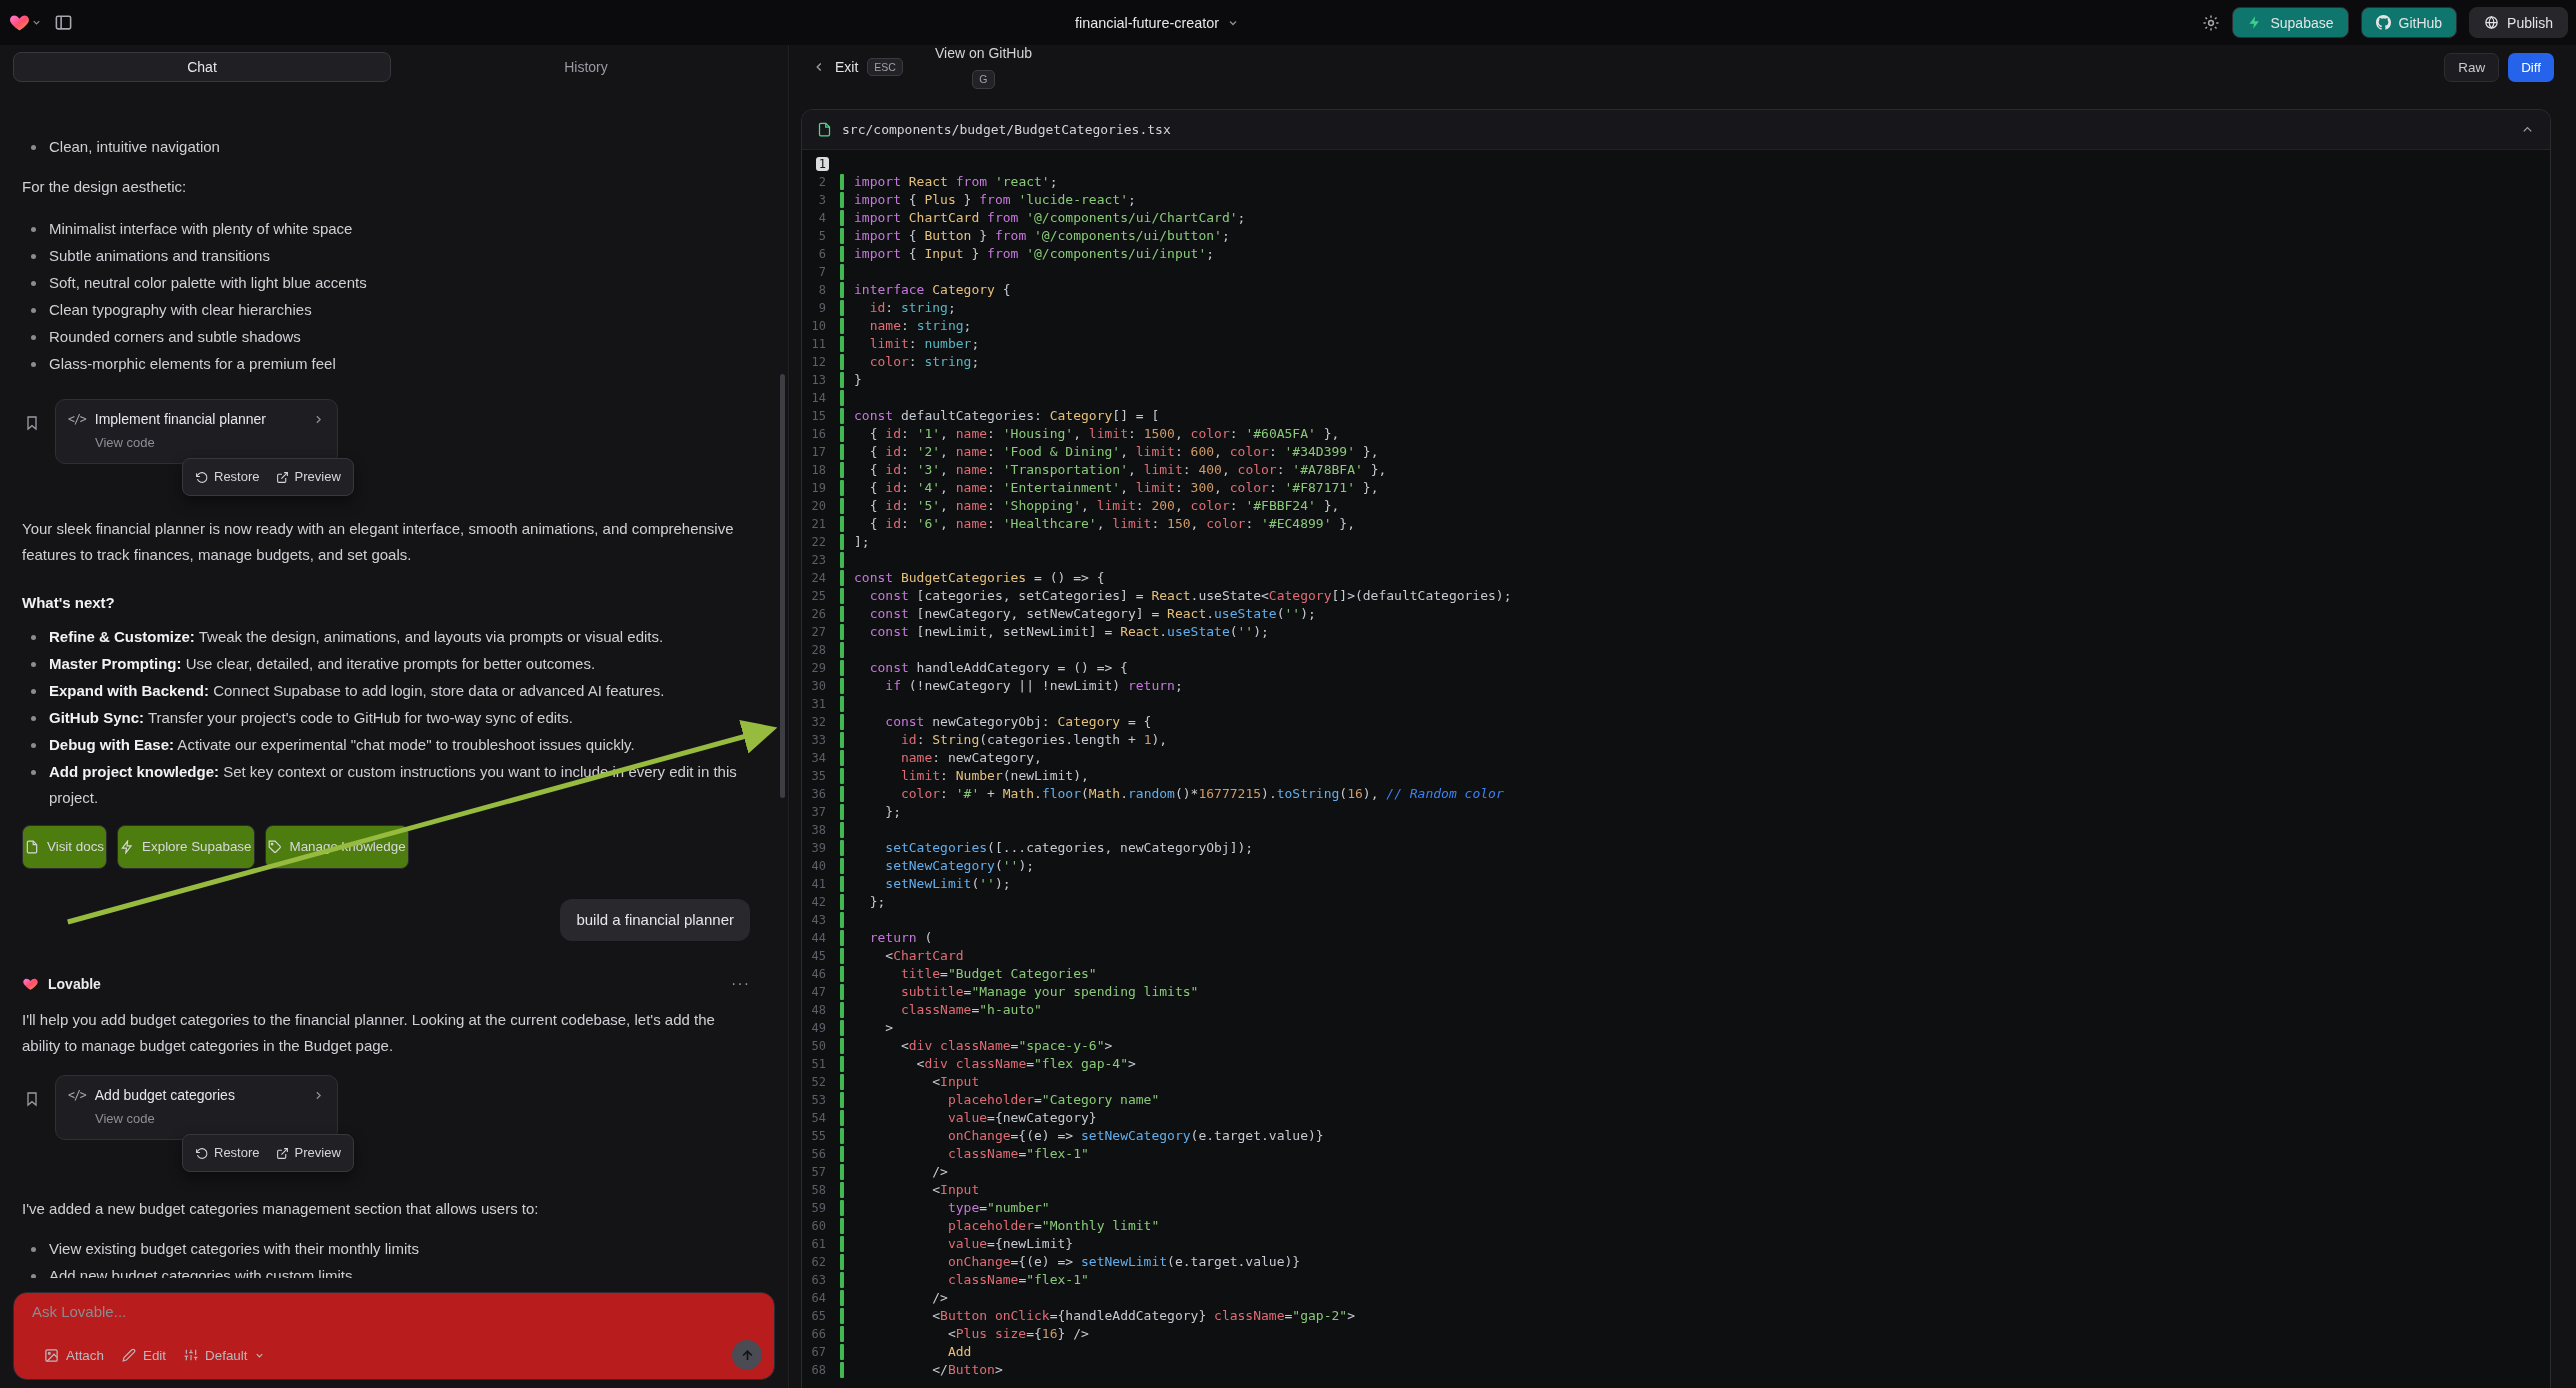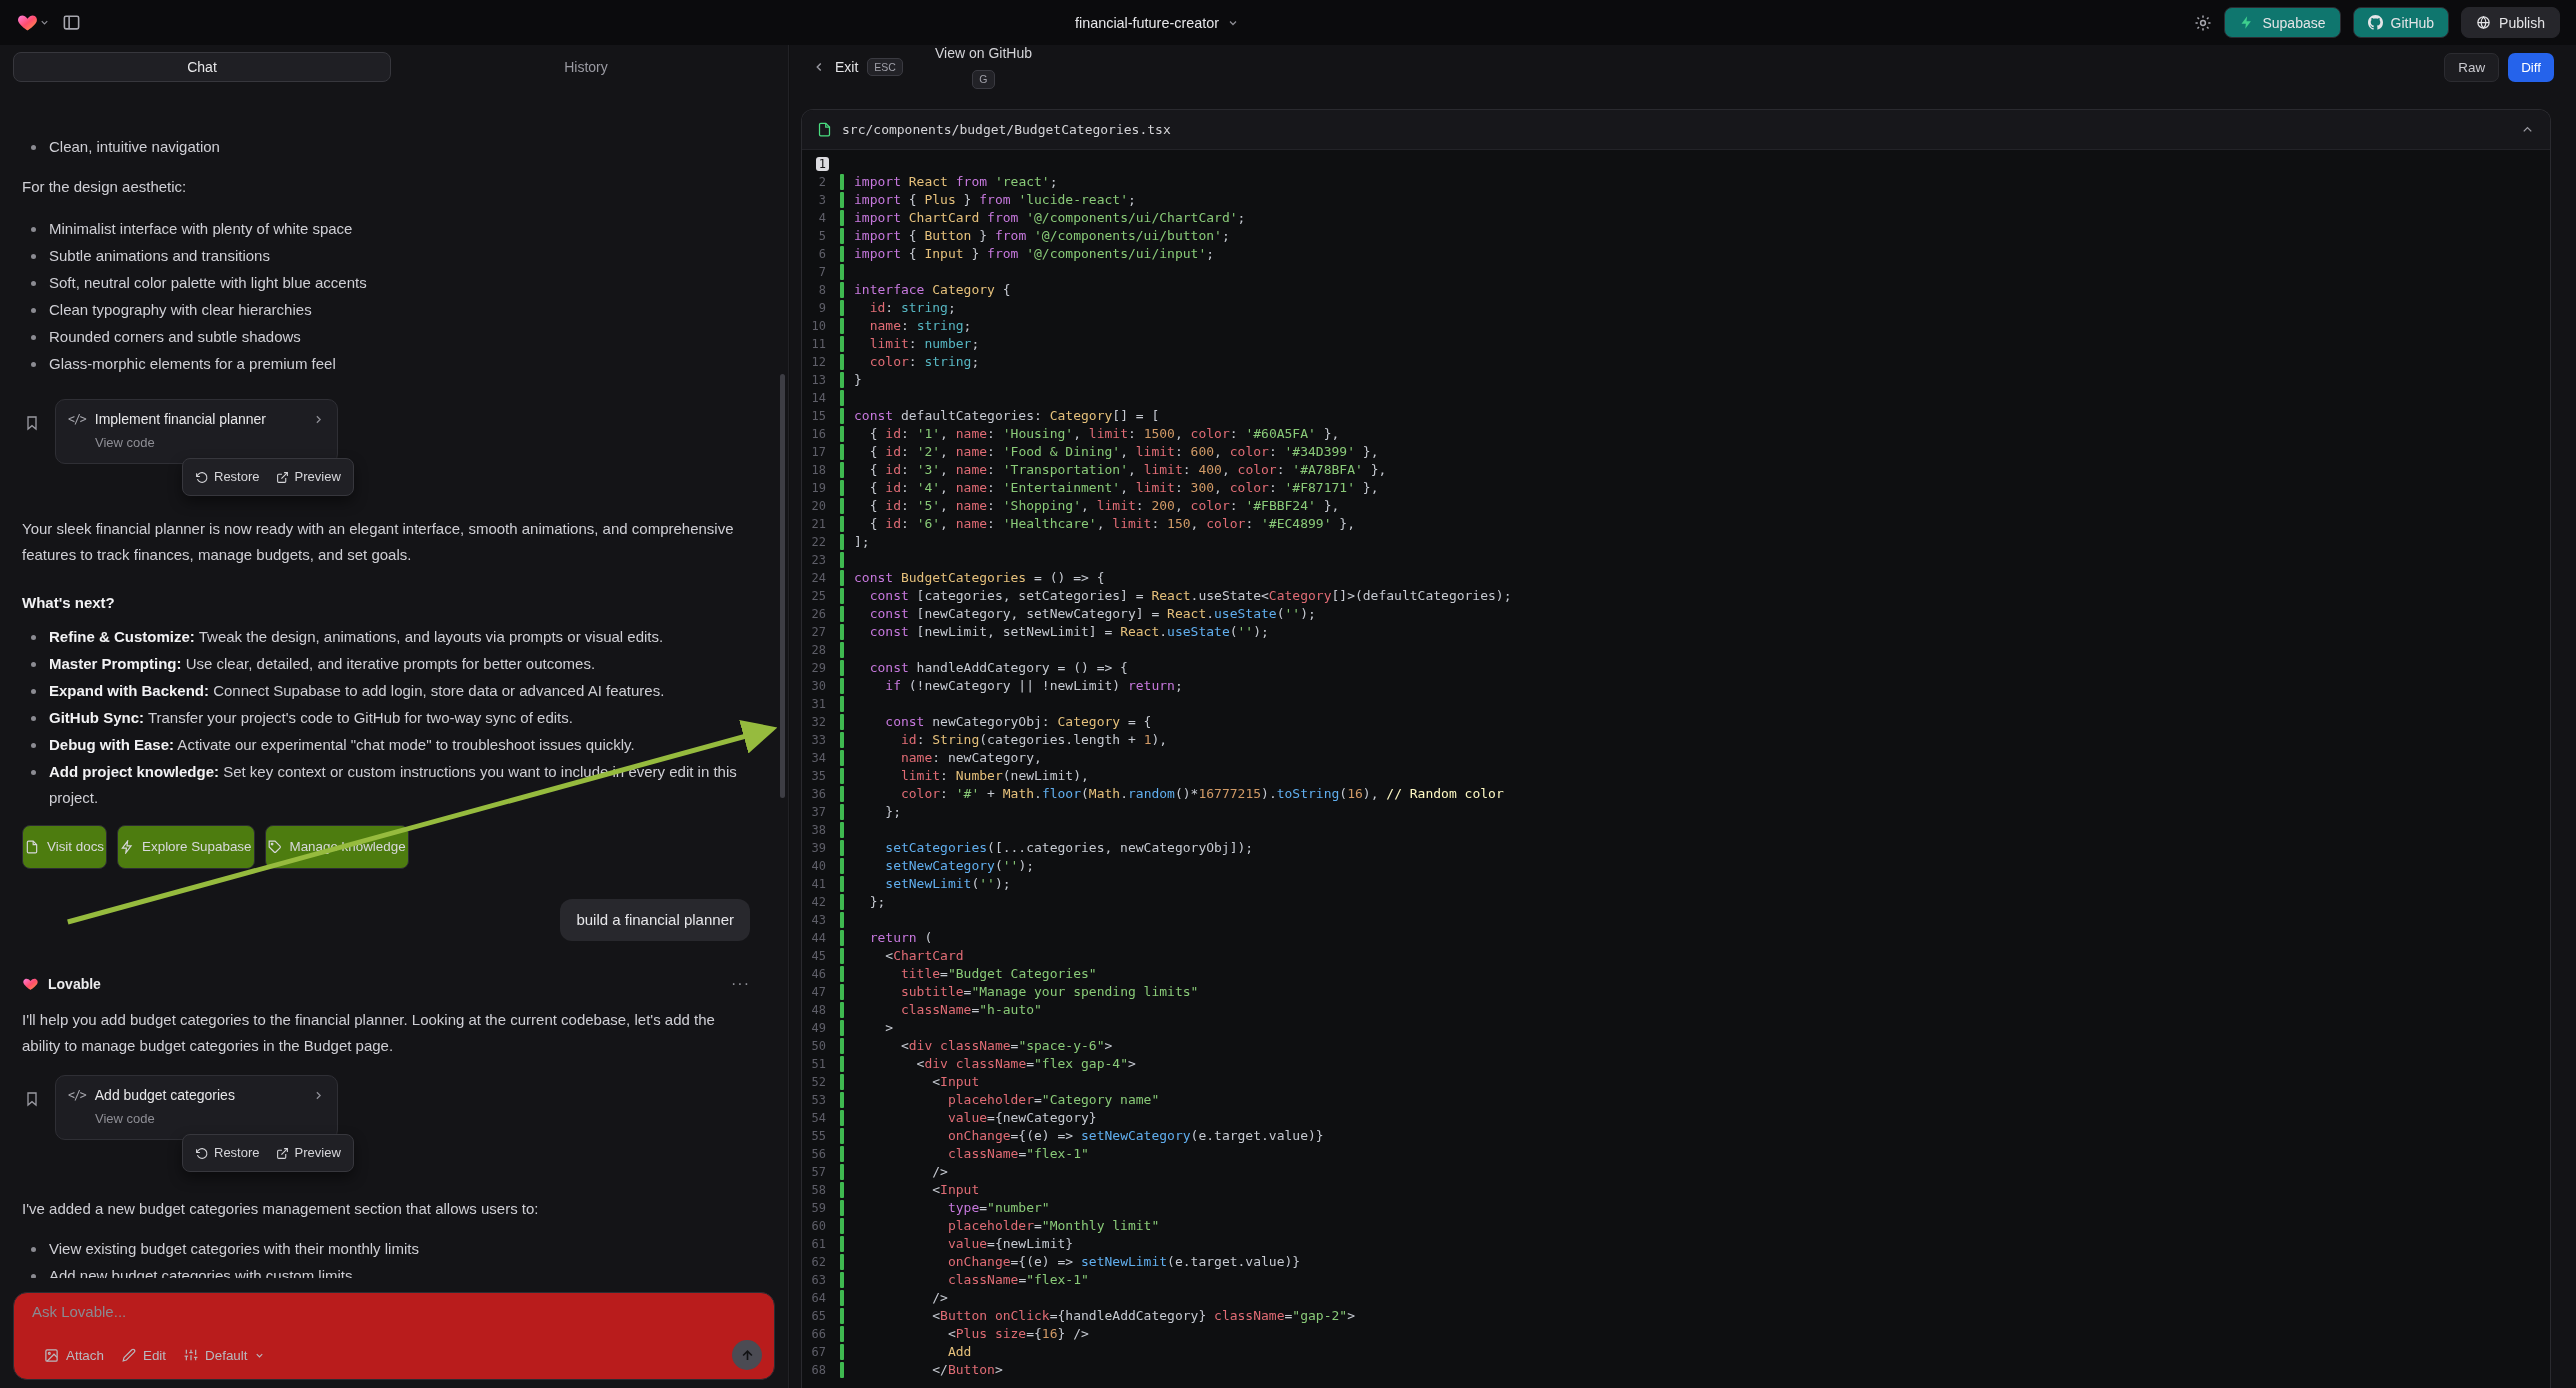--- a/index.html
+++ b/index.html
@@ -3,21 +3,21 @@
 <meta charset="utf-8">
 <style>
   * { margin:0; padding:0; box-sizing:border-box; }
   html,body { background:#000; }
   button { background:none; border:none; color:inherit; font:inherit; cursor:pointer; }
   .app { position:relative; width:2576px; height:1388px; background:#101012; overflow:hidden;
          font-family:"Liberation Sans",sans-serif; color:#cfcfd5; }
 
   
   .topbar { position:absolute; top:0; left:0; right:0; height:45px; display:flex; align-items:center;
-            padding:0 16px; background:#0b0b0d; z-index:10; }
+            padding:0 8px; background:#0b0b0d; z-index:10; }
   .tb-left { display:flex; align-items:center; gap:12px; }
   .tb-center { position:absolute; left:1075px; display:flex; align-items:center; gap:8px; color:#e7e7ea; font-size:14.4px; }
   .tb-right { margin-left:auto; display:flex; align-items:center; gap:12px; }
   .tb-btn { display:flex; align-items:center; gap:8px; height:31px; padding:0 14px; border-radius:8px;
             background:#0f766e; border:1px solid #2c2c32; color:#e4e4e7; font-size:14px; }
   .tb-btn.publish { background:#26262b; border-color:#26262b; }
   .icon-btn { display:flex; align-items:center; color:#a7a7ae; }
 
   
   .chat-panel { position:absolute; top:45px; left:0; width:789px; bottom:0; background:#141417;
@@ -97,21 +97,21 @@
   .added .diff-marker { background:#3fb950; }
   .code-text { white-space:pre; color:#c6cad2; }
   .tok-kw { color:#c678dd; }
   .tok-str { color:#89ca78; }
   .tok-num { color:#d19a66; }
   .tok-type { color:#e5c07b; }
   .tok-type2 { color:#56b6c2; }
   .tok-prop { color:#e06c75; }
   .tok-tag { color:#e06c75; }
   .tok-fn { color:#61afef; }
-  .tok-com { color:#fef9c3; }
+  .tok-com { color:#3b82f6; font-style:italic; }
 
   
   .annotation { position:absolute; inset:0; z-index:40; pointer-events:none; }
 
   .ic { flex:none; }
 </style>
 </head>
 <body>
 
 <div class="app">

